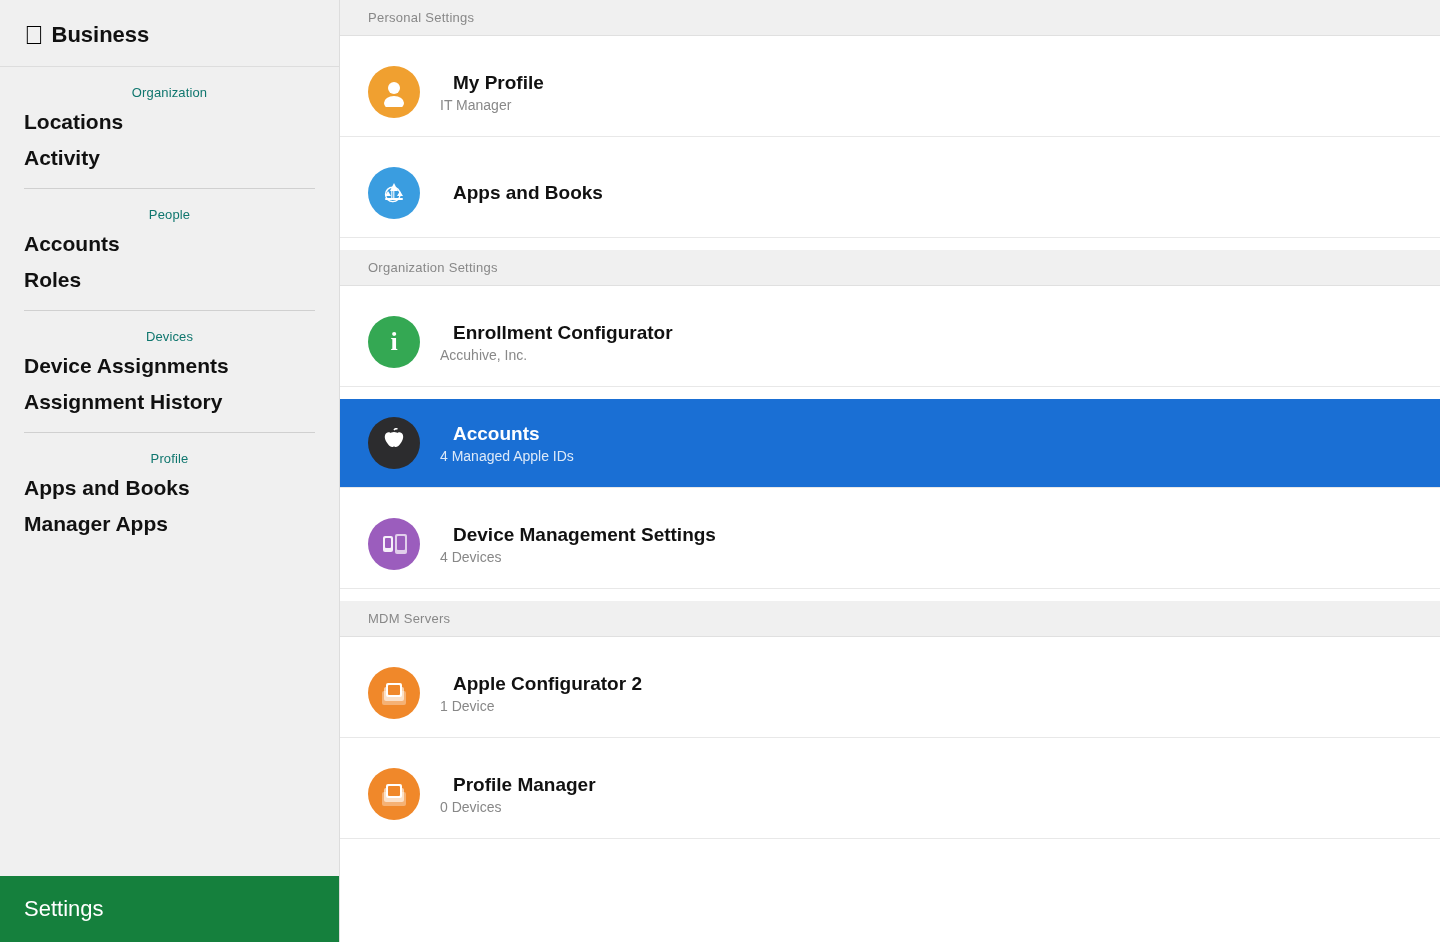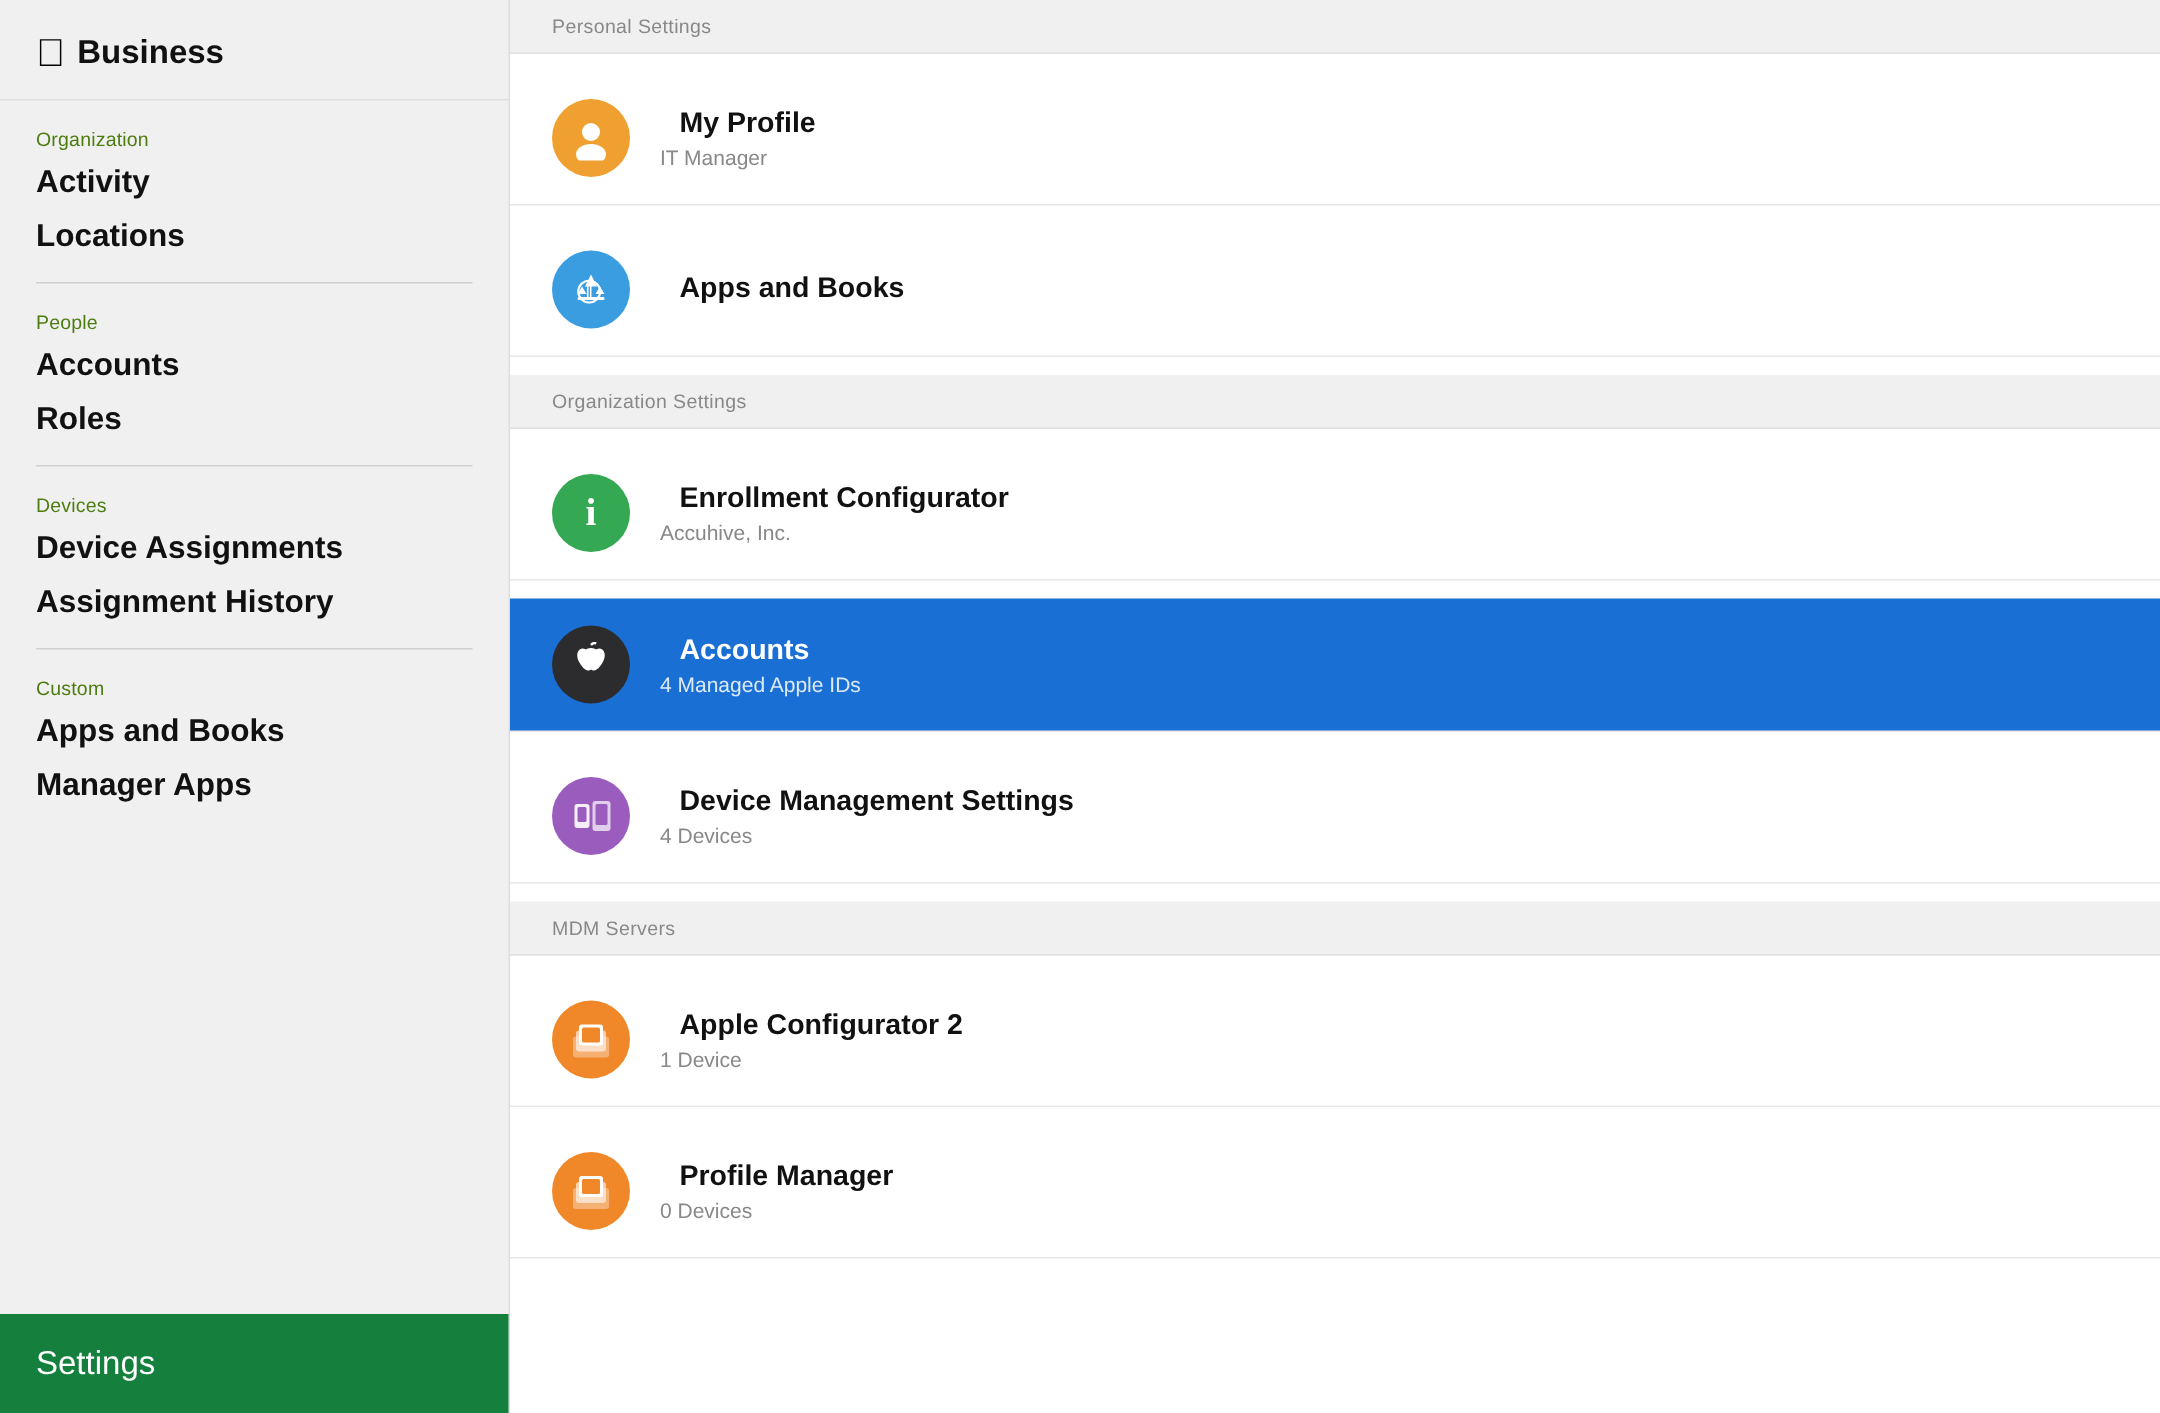--- a/index.html
+++ b/index.html
@@ -47,24 +47,25 @@
       overflow-y: auto;
       padding: 0;
     }
 
     .sidebar-section {
       padding: 18px 24px 0 24px;
     }
 
     .sidebar-section-label {
       font-size: 13px;
-      color: #4d7c0f;
+      color: #0f766e;
       font-weight: 400;
       margin-bottom: 4px;
       letter-spacing: 0.01em;
+      text-align: center;
     }
 
     .sidebar-item {
       display: block;
       font-size: 21px;
       font-weight: 600;
       color: #111;
       padding: 6px 0;
       cursor: pointer;
       text-decoration: none;
@@ -171,41 +172,41 @@
 <div id="sidebar">
   <div id="sidebar-header">
     <span class="apple-logo"></span>
     <span class="sidebar-brand">Business</span>
   </div>
 
   <nav class="sidebar-nav">
 
     <div class="sidebar-section">
       <div class="sidebar-section-label">Organization</div>
+      <a class="sidebar-item">Locations</a>
       <a class="sidebar-item">Activity</a>
-      <a class="sidebar-item">Locations</a>
     </div>
     <div class="sidebar-divider"></div>
 
     <div class="sidebar-section">
       <div class="sidebar-section-label">People</div>
       <a class="sidebar-item">Accounts</a>
       <a class="sidebar-item">Roles</a>
     </div>
     <div class="sidebar-divider"></div>
 
     <div class="sidebar-section">
       <div class="sidebar-section-label">Devices</div>
       <a class="sidebar-item">Device Assignments</a>
       <a class="sidebar-item">Assignment History</a>
     </div>
     <div class="sidebar-divider"></div>
 
     <div class="sidebar-section">
-      <div class="sidebar-section-label">Custom</div>
+      <div class="sidebar-section-label">Profile</div>
       <a class="sidebar-item">Apps and Books</a>
       <a class="sidebar-item">Manager Apps</a>
     </div>
   </nav>
 
   <div class="sidebar-settings">Settings</div>
 </div>
 
 <div id="main">
 

